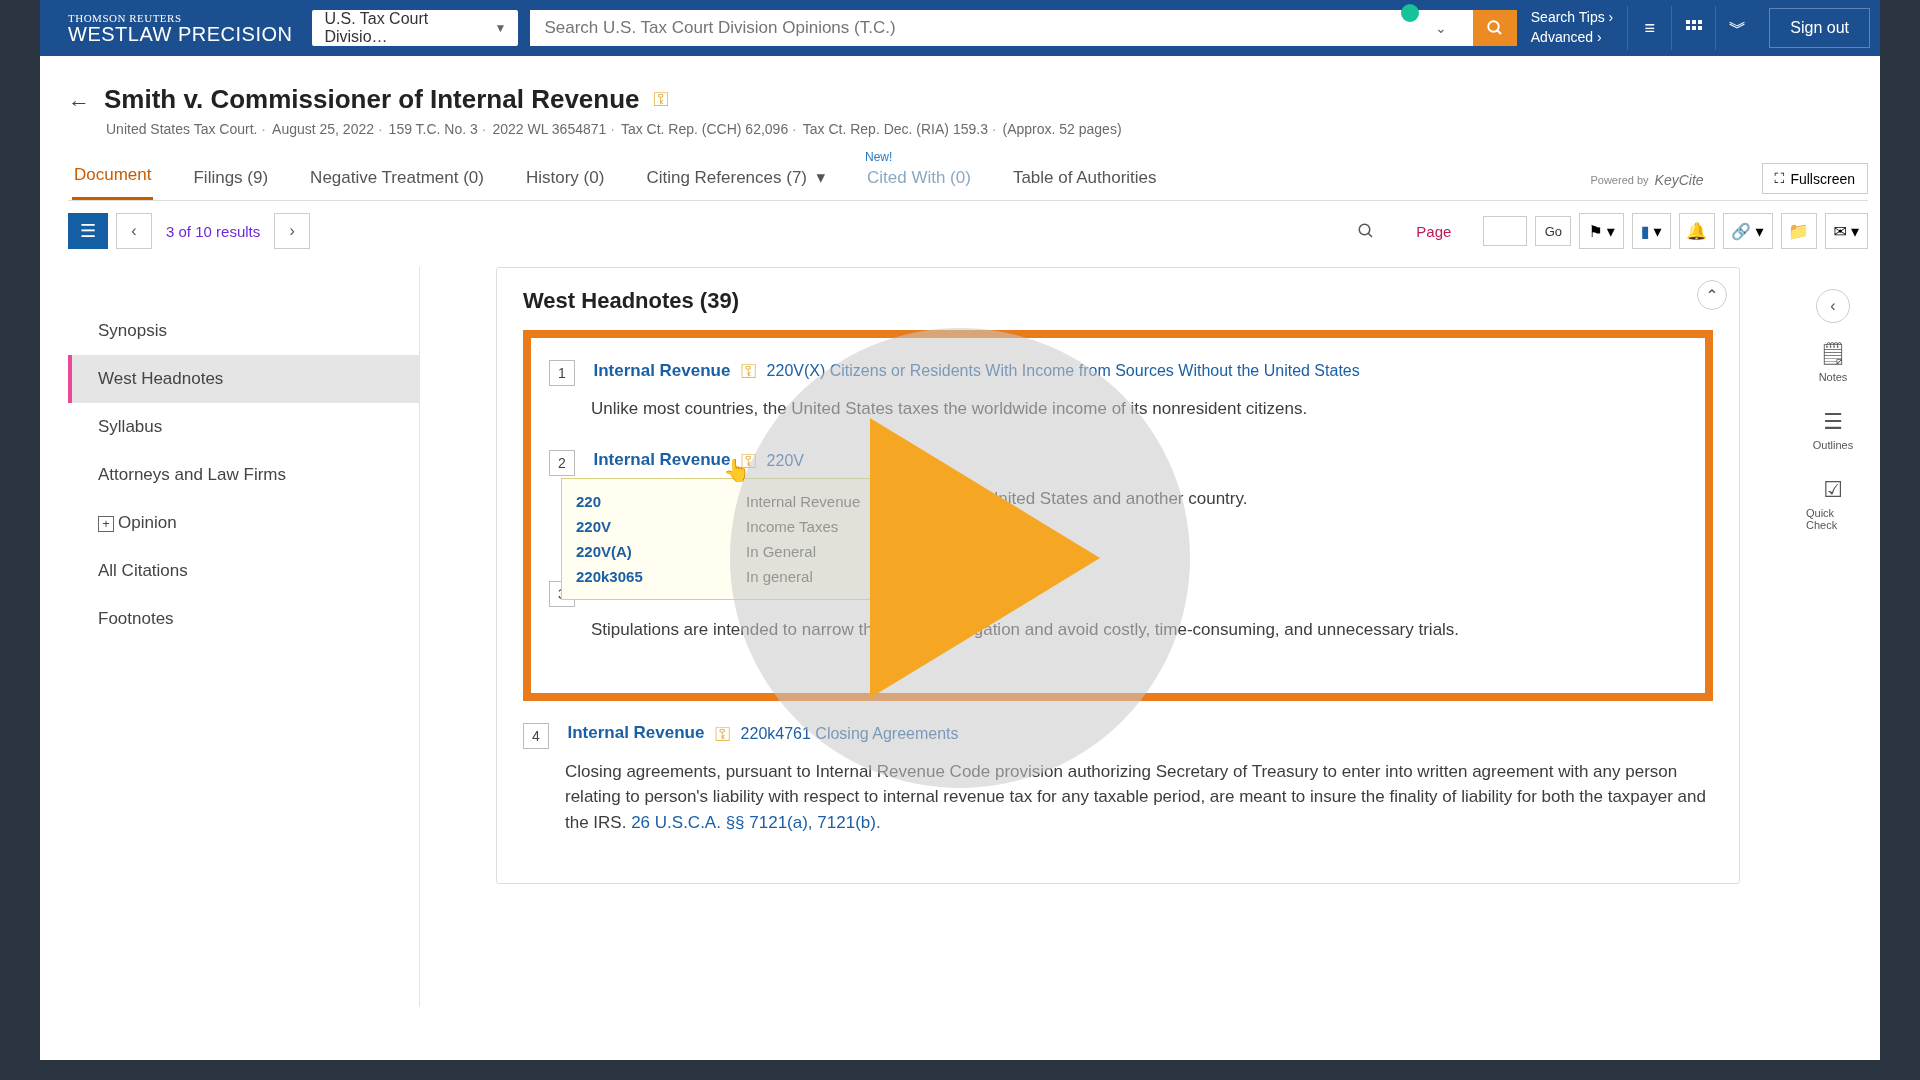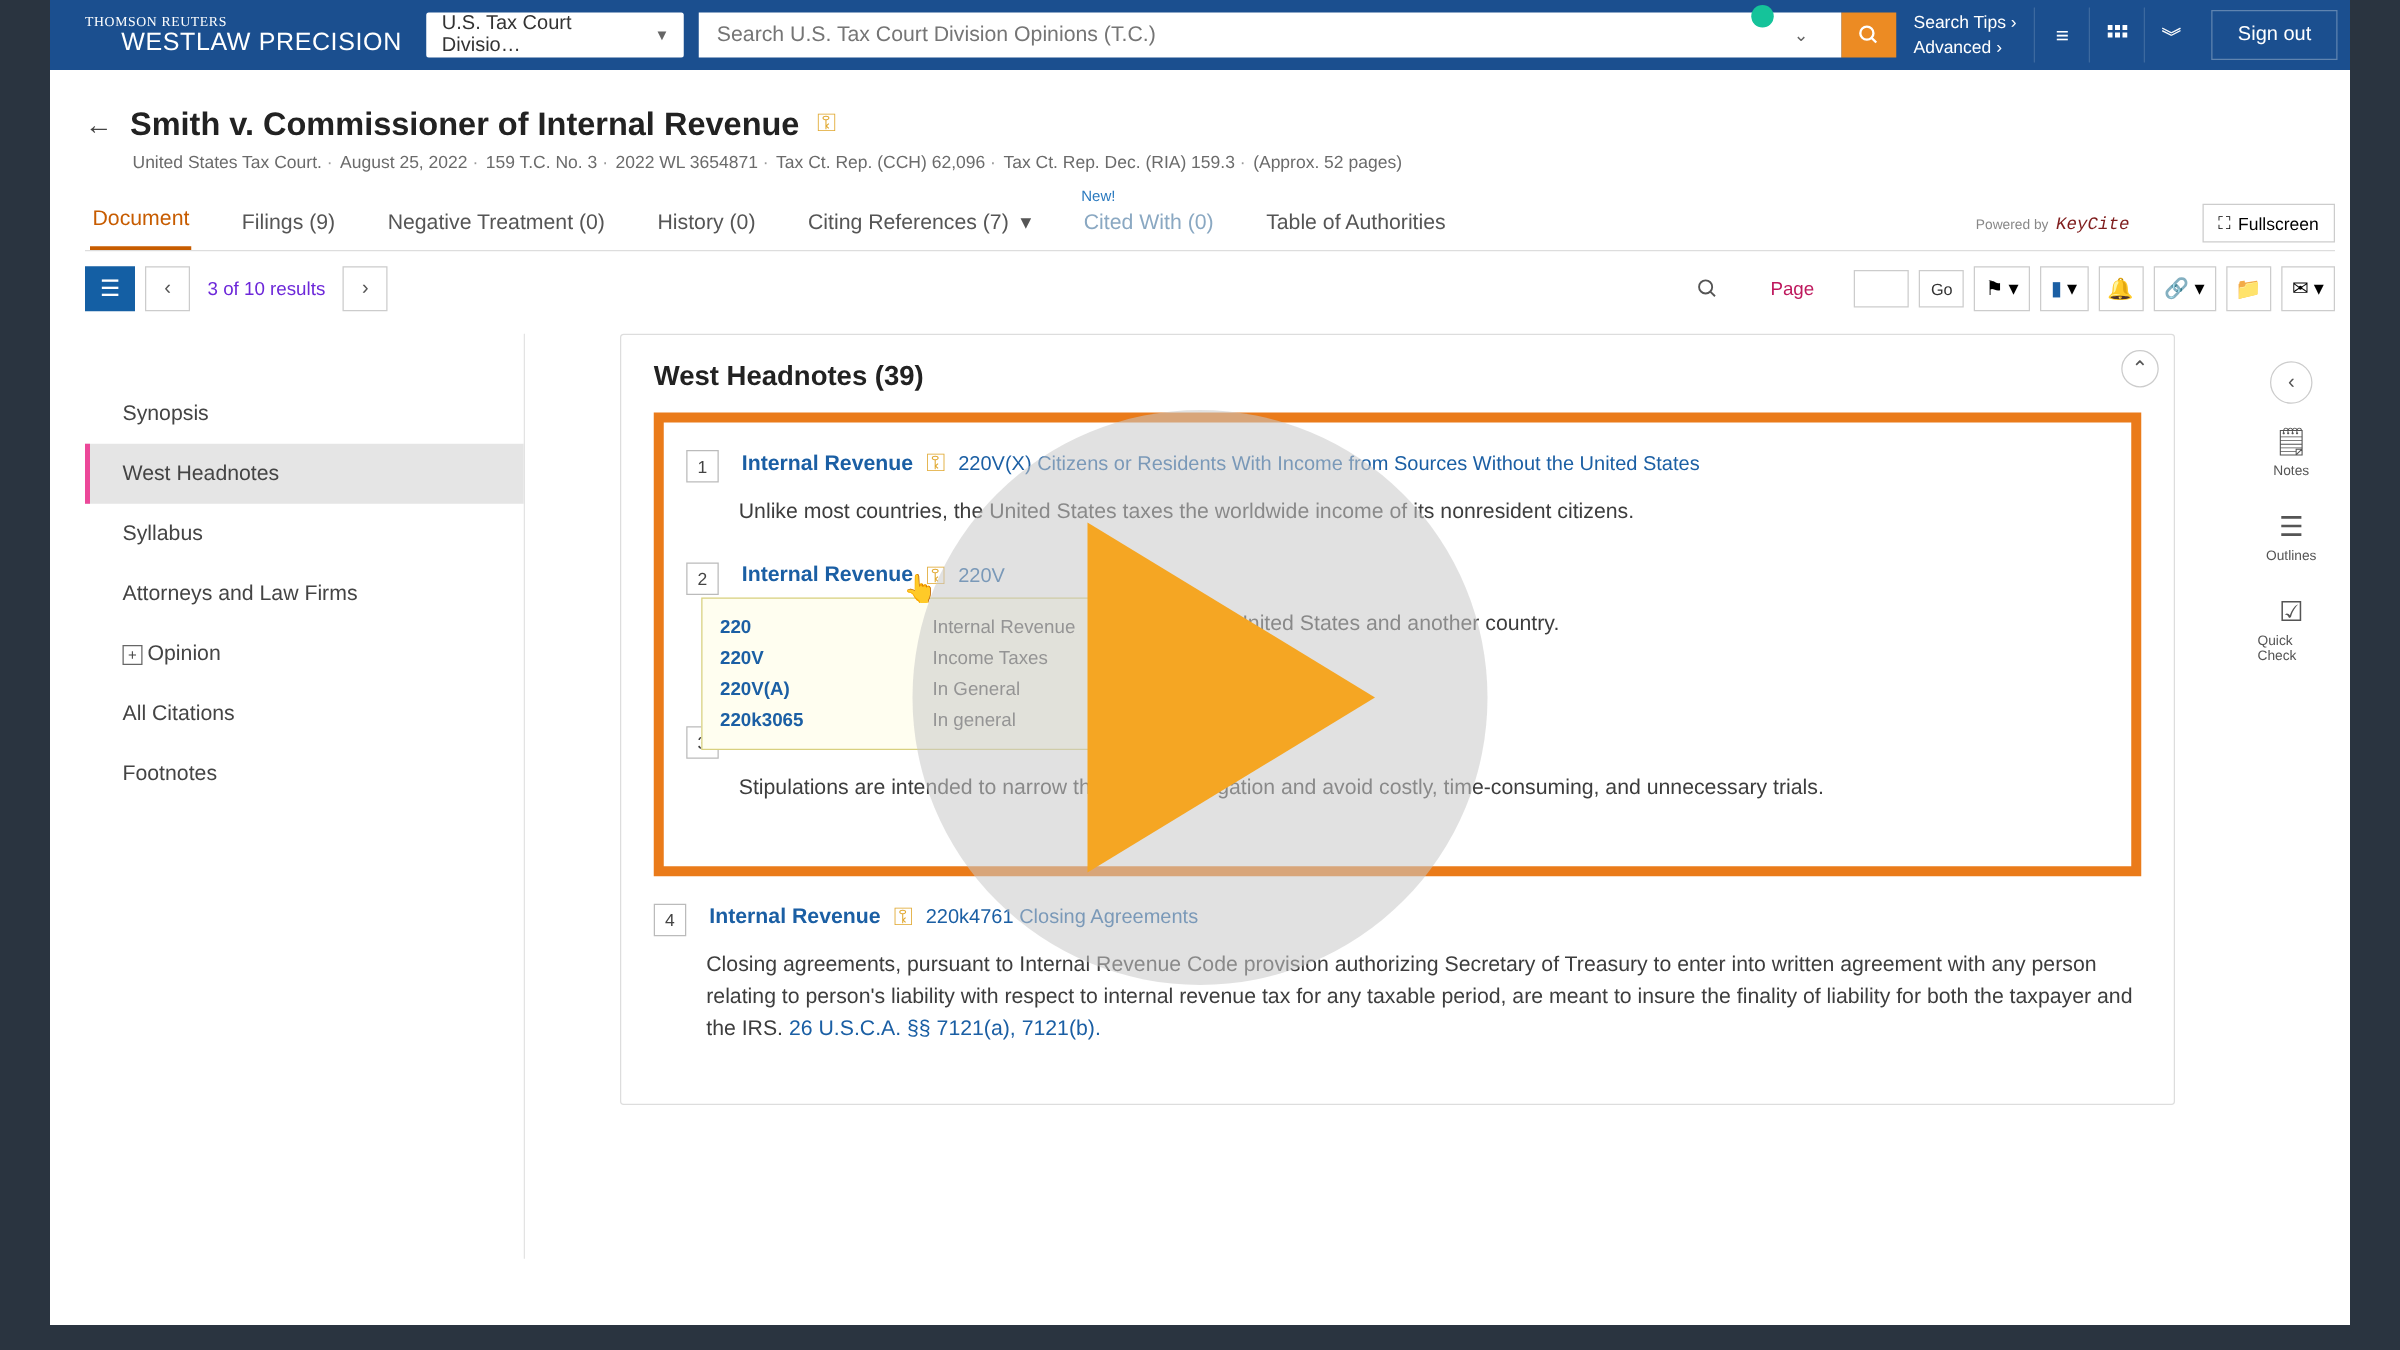--- a/index.html
+++ b/index.html
@@ -3,21 +3,21 @@
 <meta charset="utf-8">
 <style>
 * { box-sizing: border-box; margin: 0; padding: 0; font-family: -apple-system, BlinkMacSystemFont, "Segoe UI", Arial, sans-serif; }
 body { background: #2a3440; width: 1920px; height: 1080px; overflow: hidden; }
 .viewport { position: absolute; left: 40px; top: 0; width: 1840px; height: 1060px; display: flex; flex-direction: column; }
 
 
 .topbar { height: 56px; background: #1b4f8f; display: flex; align-items: center; padding: 0 10px 0 28px; color: #fff; }
 .brand { display: flex; flex-direction: column; line-height: 1; margin-right: 20px; }
 .brand-top { font-size: 11px; letter-spacing: 0.5px; font-family: Liberation Serif, serif; }
-.brand-main { font-size: 20px; font-weight: 300; letter-spacing: 0.5px; margin-left: 29px; }
+.brand-main { font-size: 20px; font-weight: 300; letter-spacing: 0.5px; }
 .jurisdiction { background: #fff; color: #333; height: 36px; width: 206px; display: flex; align-items: center; padding: 0 12px; border-radius: 2px; font-size: 16px; justify-content: space-between; }
 .jurisdiction .caret { font-size: 12px; color: #666; }
 .searchbox { flex: 1; background: #fff; height: 36px; margin-left: 12px; display: flex; align-items: center; padding: 0 14px; position: relative; }
 .searchbox input { border: none; outline: none; font-size: 17px; color: #555; width: 100%; background: transparent; }
 .search-dd { color: #666; padding: 0 12px; font-size: 14px; }
 .search-btn { width: 44px; height: 36px; background: #ec8b23; color: #fff; display: flex; align-items: center; justify-content: center; font-size: 18px; }
 .grammarly { width: 18px; height: 18px; border-radius: 50%; background: #15c39a; position: absolute; right: 54px; top: -6px; }
 .toplinks { display: flex; flex-direction: column; margin-left: 14px; font-size: 14px; line-height: 1.4; }
 .toplinks a { color: #fff; }
 .topicons { display: flex; gap: 0; margin-left: 14px; }
@@ -33,21 +33,21 @@
 .case-meta { font-size: 14px; color: #6b6b6b; margin: 6px 0 0 38px; display: flex; flex-wrap: wrap; gap: 6px; }
 .case-meta span::after { content: "  ·  "; color: #999; }
 .case-meta span:last-child::after { content: ""; }
 
 
 .doctabs { display: flex; align-items: flex-end; gap: 38px; margin: 26px 0 0 0; border-bottom: 1px solid #ddd; padding-left: 4px; position: relative; }
 .doctab { font-size: 17px; color: #555; padding: 0 2px 12px 2px; cursor: pointer; position: relative; }
 .doctab.active { color: #c75c00; border-bottom: 3px solid #c75c00; font-weight: 500; }
 .doctab .new-badge { position: absolute; top: -18px; left: 0; font-size: 12px; color: #2b7abf; }
 .poweredby { margin-left: auto; font-size: 11px; color: #888; display: flex; align-items: center; gap: 6px; padding-bottom: 12px; }
-.keycite-logo { font-style: italic; color: #7f1d1d; font-size: 14px; font-family: Liberation Mono, monospace; }
+.keycite-logo { font-style: italic; color: #737373; font-size: 14px; }
 .fullscreen-btn { border: 1px solid #ccc; padding: 6px 12px; font-size: 14px; display: flex; align-items: center; gap: 6px; margin-left: 20px; margin-bottom: 6px; }
 
 
 .toolrow { display: flex; align-items: center; margin: 12px 0 0 0; gap: 8px; }
 .list-toggle { width: 40px; height: 36px; background: #145fa4; color: #fff; display: flex; align-items: center; justify-content: center; font-size: 18px; }
 .nav-btn { width: 36px; height: 36px; border: 1px solid #ccc; display: flex; align-items: center; justify-content: center; color: #555; font-size: 16px; }
 .rescount { font-size: 15px; color: #6d28d9; padding: 0 6px; }
 .toolrow .spacer { flex: 1; }
 .tool-ic { width: 36px; height: 36px; border: none; display: flex; align-items: center; justify-content: center; color: #555; font-size: 17px; cursor: pointer; position: relative; }
 .tool-ic.bordered { border: 1px solid #ccc; }

